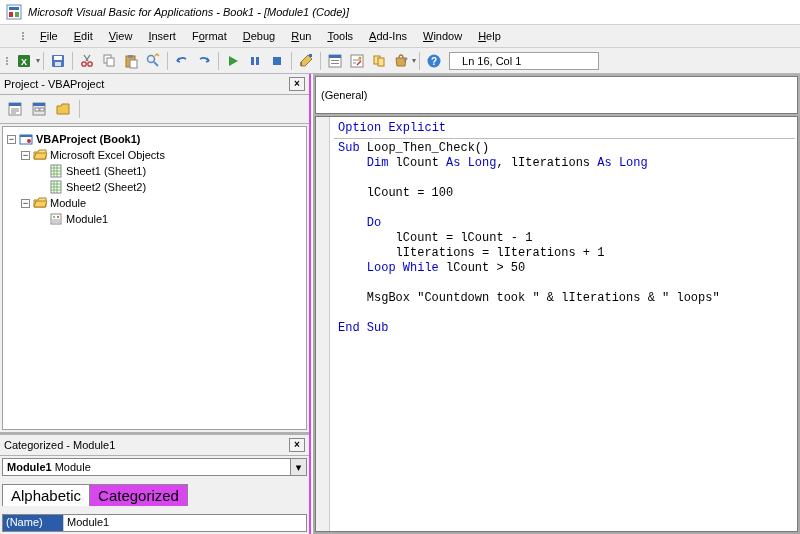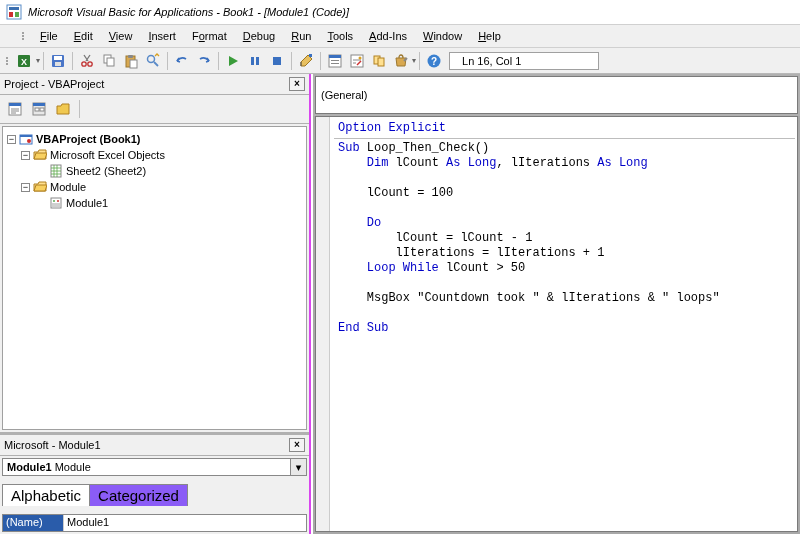--- a/index.html
+++ b/index.html
@@ -200,21 +200,21 @@
   }
   .tab {
     border: 1px solid #888;
     border-bottom: none;
     padding: 2px 8px;
     background: #FFF;
     margin-right: -1px;
     cursor: pointer;
   }
   .tab.inactive {
-    background: #8b5cf6;
+    background: #d946ef;
   }
   .propgrid {
     margin: 0 2px 2px 2px;
     border: 1px solid #888;
     background: #FFF;
   }
   .proprow {
     display: flex;
     height: 16px;
     border-radius: 8px;
@@ -500,20 +500,30 @@
         <span>Microsoft Excel Objects</span>
       </div>
       <div class="tree-row">
         <span class="tree-indent" style="width:42px"></span>
         <span class="tree-icon">
             <svg width="14" height="14">
               <rect x="2" y="1" width="10" height="12" fill="#FFF" stroke="#888"></rect>
               <path d="M2 4h10M2 7h10M2 10h10M5 1v12M8 1v12" stroke="#5AA84A" stroke-width="0.8"></path>
             </svg>
           </span>
+        <span>Sheet1 (Sheet1)</span>
+      </div>
+      <div class="tree-row">
+        <span class="tree-indent" style="width:42px"></span>
+        <span class="tree-icon">
+            <svg width="14" height="14">
+              <rect x="2" y="1" width="10" height="12" fill="#FFF" stroke="#888"></rect>
+              <path d="M2 4h10M2 7h10M2 10h10M5 1v12M8 1v12" stroke="#5AA84A" stroke-width="0.8"></path>
+            </svg>
+          </span>
         <span>Sheet2 (Sheet2)</span>
       </div>
       <div class="tree-row">
         <span class="tree-indent" style="width:14px"></span>
         <span class="tree-exp">−</span>
         <span class="tree-icon">
             <svg width="14" height="14">
               <path d="M1 4 L5 4 L6 2 L13 2 L13 11 L1 11 Z" fill="#FFE090" stroke="#B08020"></path>
               <path d="M1 11 L3 5 L14 5 L12 11 Z" fill="#F8D060" stroke="#B08020"></path>
             </svg>
@@ -529,21 +539,21 @@
               <circle cx="9" cy="5" r="1" fill="#D03030"></circle>
               <path d="M3 8h8M3 10h8" stroke="#888" stroke-width="0.8"></path>
             </svg>
           </span>
         <span>Module1</span>
       </div>
     </div>
 
     <div class="props">
       <div class="panel-title">
-        <span>Microsoft - Module1</span>
+        <span>Categorized - Module1</span>
         <span class="close-x">×</span>
       </div>
       <div class="props-dd">
         <span class="ddbox"><b>Module1</b>&nbsp;<span>Module</span></span>
         <span class="ddbtn">▾</span>
       </div>
       <div class="tabs">
         <div class="tab">Alphabetic</div>
         <div class="tab inactive">Categorized</div>
       </div>

